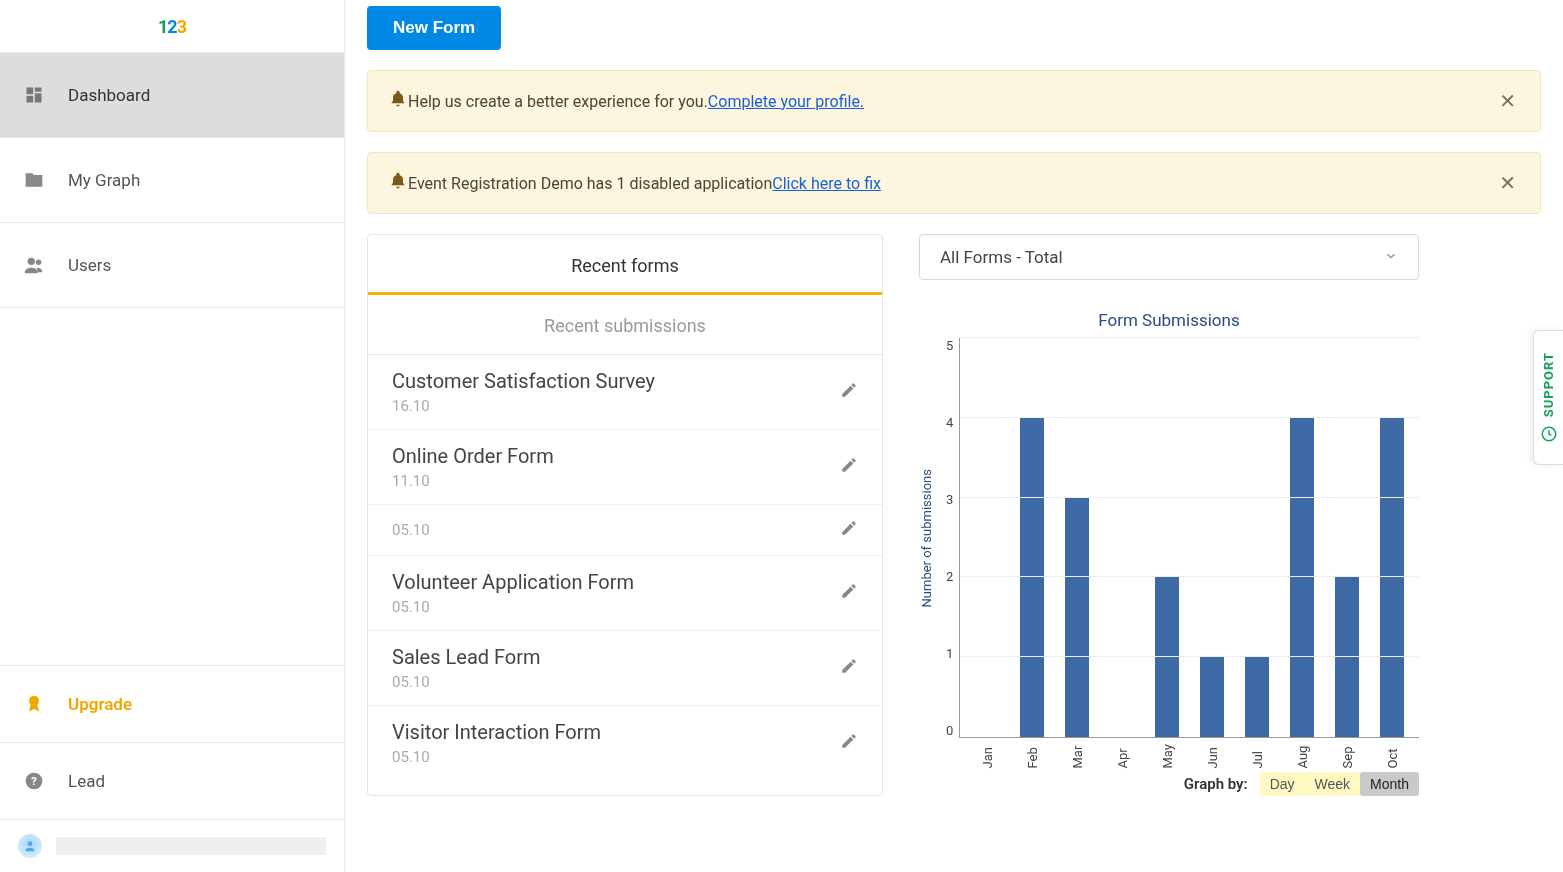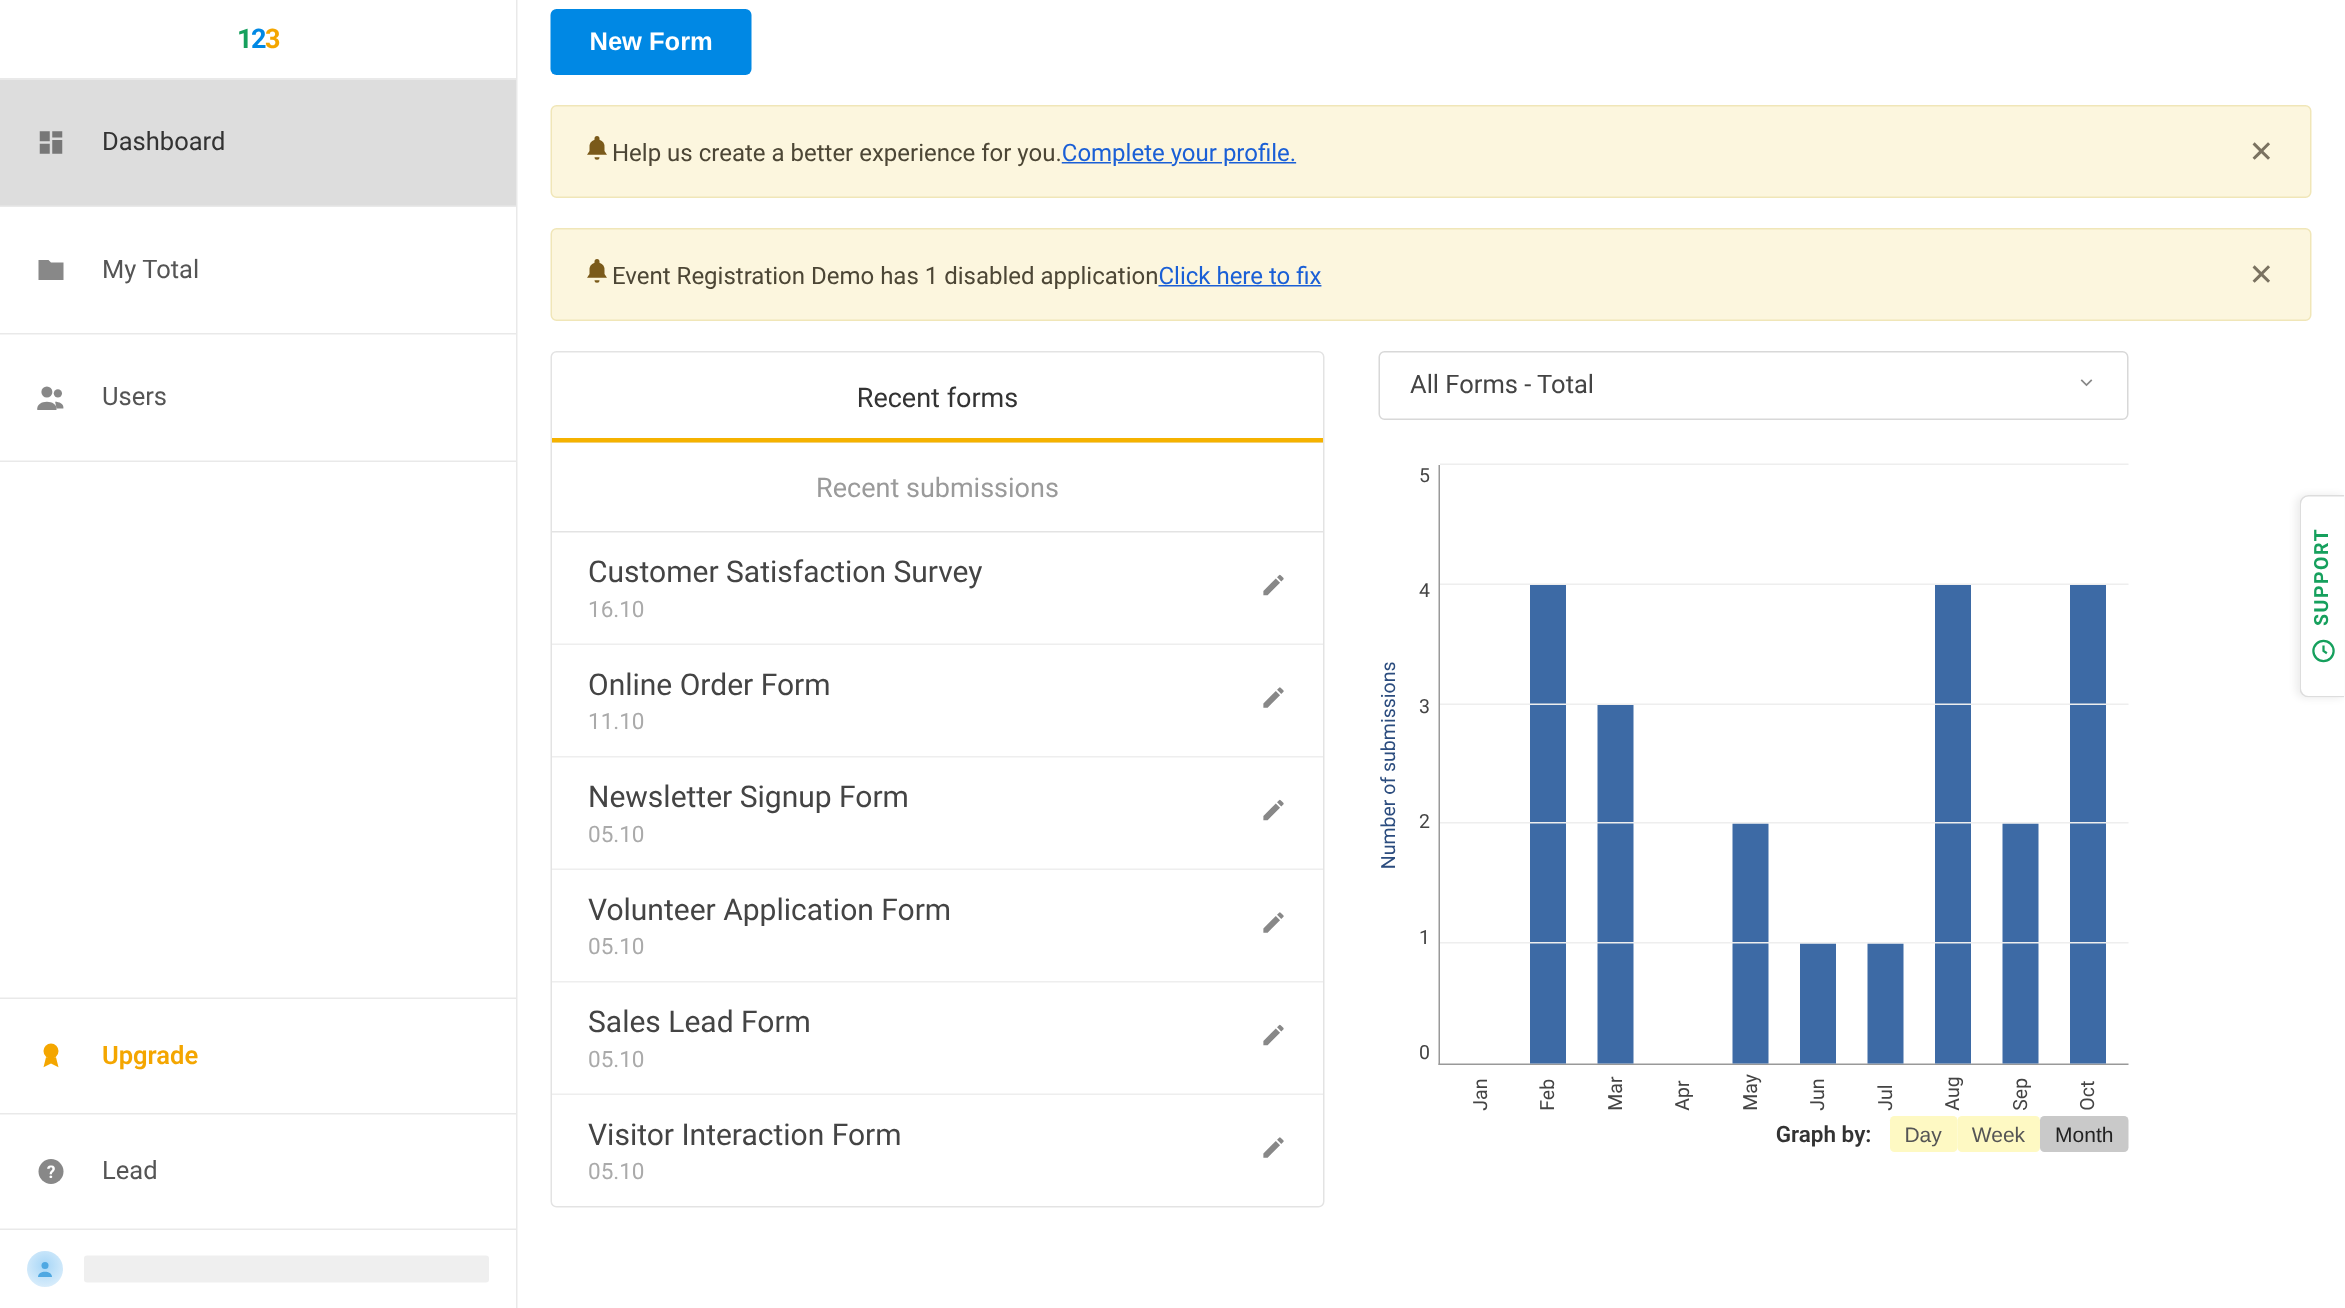--- a/index.html
+++ b/index.html
@@ -93,21 +93,21 @@
             </svg>
         </span>
         <span>Dashboard</span>
       </div>
       <div class="nav-item">
         <span class="nav-icon">
           <svg width="20" height="20" viewBox="0 0 24 24" fill="currentColor">
               <path d="M10 4H2v16h20V6H12l-2-2z"></path>
             </svg>
         </span>
-        <span>My Total</span>
+        <span>My Graph</span>
       </div>
       <div class="nav-item">
         <span class="nav-icon">
           <svg width="22" height="22" viewBox="0 0 24 24" fill="currentColor">
               <circle cx="9" cy="8" r="4"></circle>
               <circle cx="17" cy="9" r="3"></circle>
               <path d="M2 20c0-3 3-5 7-5s7 2 7 5v1H2z"></path>
               <path d="M15 15c3 0 6 1.5 6 4v1h-5"></path>
             </svg>
         </span>
@@ -193,21 +193,20 @@
               <div class="form-info">
                 <div class="form-title">Online Order Form</div>
                 <div class="form-date">11.10</div>
               </div>
               <span class="edit-ic"><svg width="18" height="18" viewBox="0 0 24 24" fill="currentColor">
                   <path d="M3 17.25V21h3.75L17.81 9.94l-3.75-3.75L3 17.25zM20.71 7.04a1 1 0 000-1.41l-2.34-2.34a1 1 0 00-1.41 0l-1.83 1.83 3.75 3.75 1.83-1.83z"></path>
                 </svg></span>
             </div>
             <div class="form-row">
               <div class="form-info">
-                <div class="form-title">Newsletter Signup Form</div>
                 <div class="form-date">05.10</div>
               </div>
               <span class="edit-ic"><svg width="18" height="18" viewBox="0 0 24 24" fill="currentColor">
                   <path d="M3 17.25V21h3.75L17.81 9.94l-3.75-3.75L3 17.25zM20.71 7.04a1 1 0 000-1.41l-2.34-2.34a1 1 0 00-1.41 0l-1.83 1.83 3.75 3.75 1.83-1.83z"></path>
                 </svg></span>
             </div>
             <div class="form-row">
               <div class="form-info">
                 <div class="form-title">Volunteer Application Form</div>
                 <div class="form-date">05.10</div>
@@ -240,20 +239,21 @@
       <section class="panel-right">
         <div class="dropdown">
           <span>All Forms - Total</span>
           <span>
             <svg width="14" height="14" viewBox="0 0 24 24" fill="none" stroke="#888" stroke-width="2">
                 <path d="M6 9l6 6 6-6"></path>
               </svg>
           </span>
         </div>
 
+        <div class="chart-title">Form Submissions</div>
         <div class="chart">
           <div class="y-axis-label">Number of submissions</div>
           <div class="y-ticks" id="y-ticks">
               <span>5</span>
               <span>4</span>
               <span>3</span>
               <span>2</span>
               <span>1</span>
               <span>0</span>
             </div>

